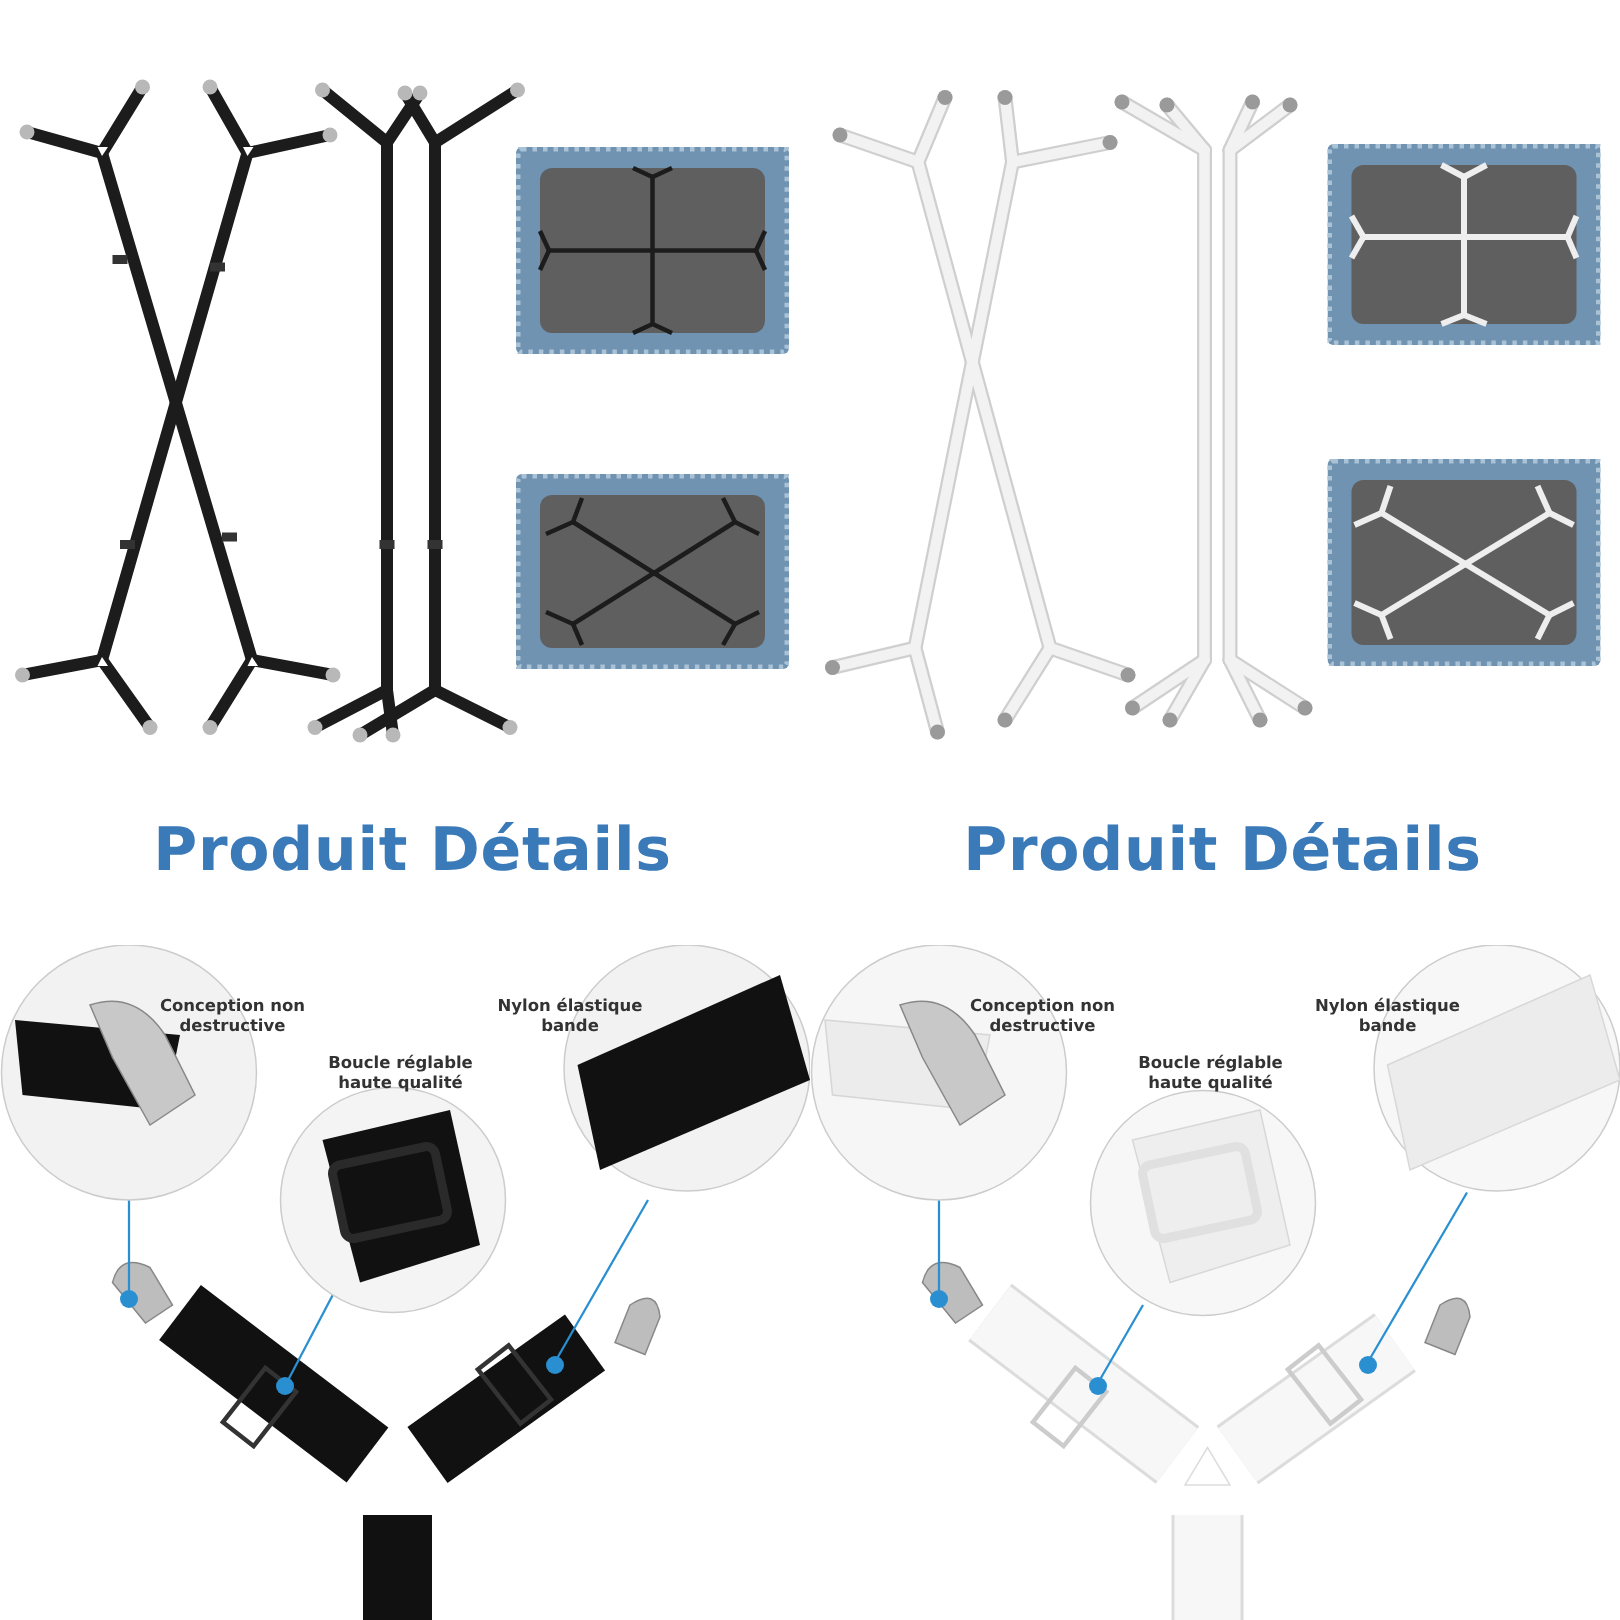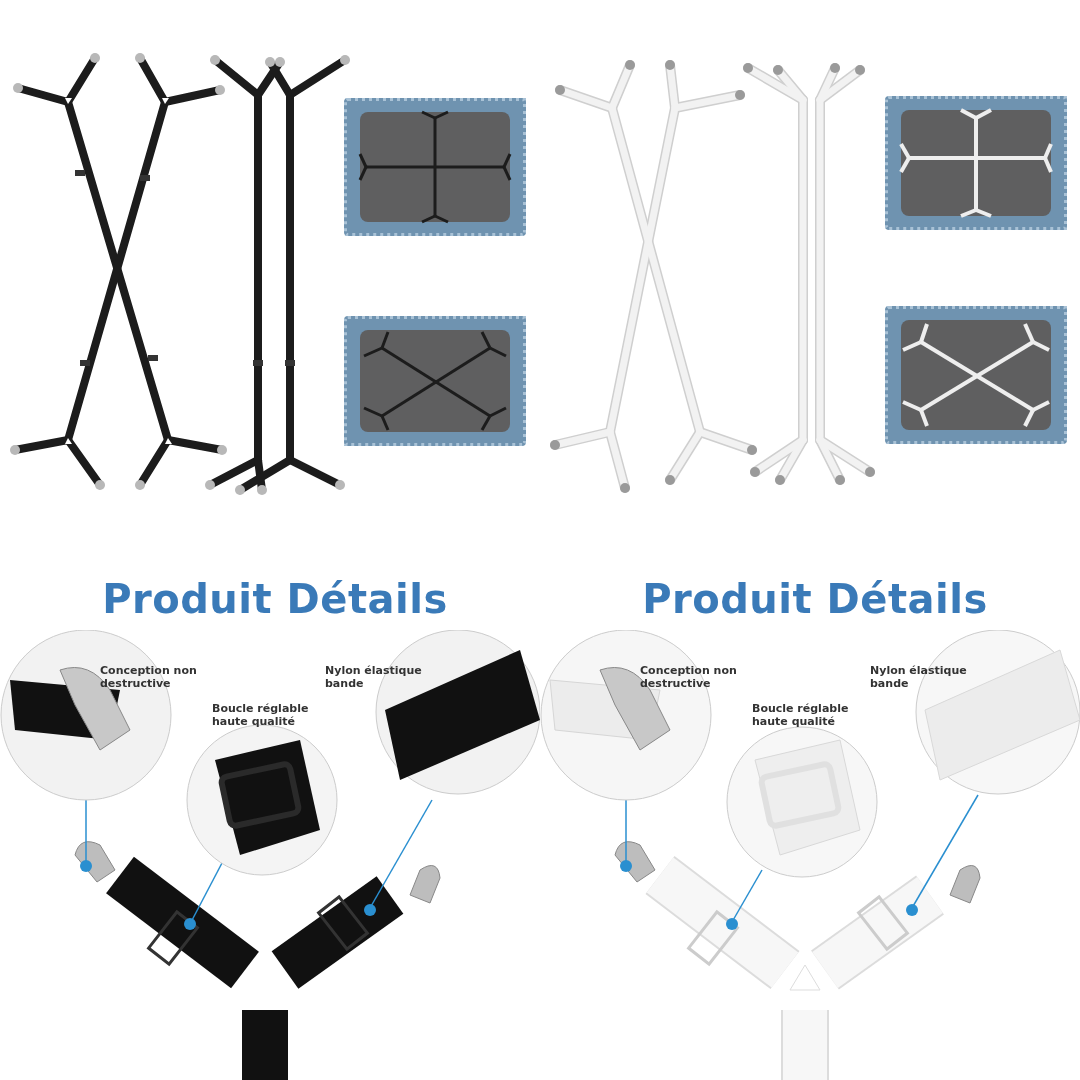--- a/index.html
+++ b/index.html
@@ -1,23 +1,23 @@
 <!DOCTYPE html>
 <html><head>
 <meta charset="utf-8">
 <style>
   html, body { margin: 0; padding: 0; background: #ffffff; }
   body { width: 1080px; height: 1080px; position: relative; overflow: hidden;
          font-family: "DejaVu Sans", sans-serif; }
   .panel { position: absolute; }
   svg { display: block; }
-  .title { position: absolute; top: 576px; width: 540px; text-align: center;
+  .title { position: absolute; top: 544px; width: 540px; text-align: center;
            font-family: "DejaVu Sans", sans-serif; font-size: 40px; font-weight: bold;
            color: #3a7ab8; letter-spacing: 0.5px; }
-  .label { position: absolute; font-size: 11px; font-weight: bold;
+  .label { position: absolute; text-align: center; font-size: 11px; font-weight: bold;
            color: #333; line-height: 13px; font-family: "DejaVu Sans", sans-serif; }
 </style>
 </head>
 <body>
 
 <div class="panel" style="left:0;top:40px;width:540px;height:470px;">
   <svg width="540" height="470" viewBox="0 0 540 470">
     <g stroke="#1c1c1c" stroke-linecap="round" fill="none">
 
       <line x1="68" y1="62" x2="168" y2="400" stroke-width="8"></line>

